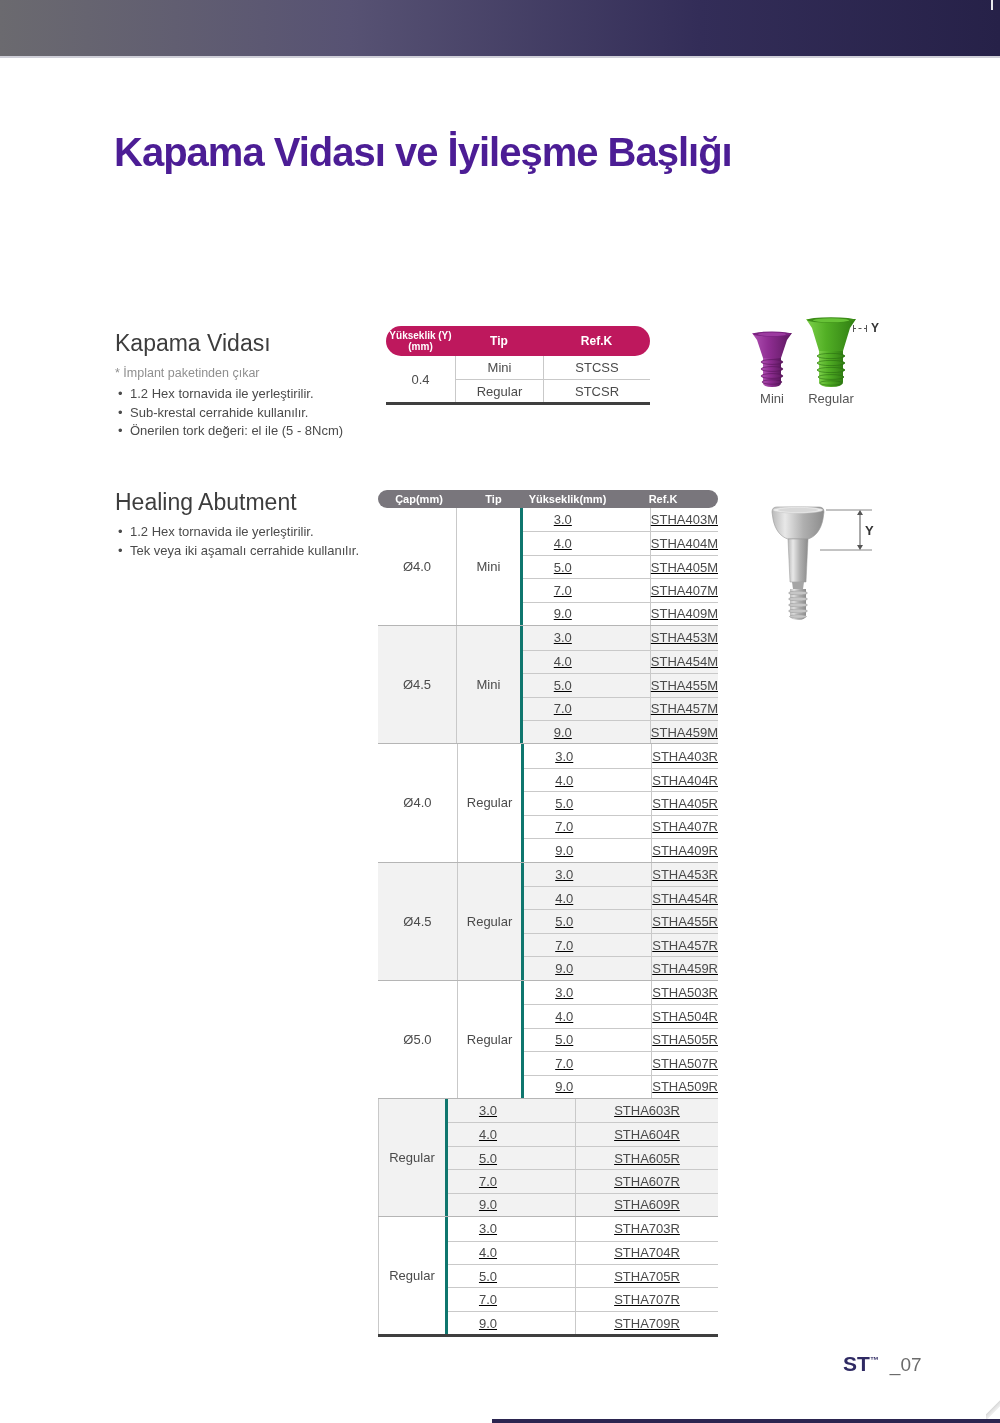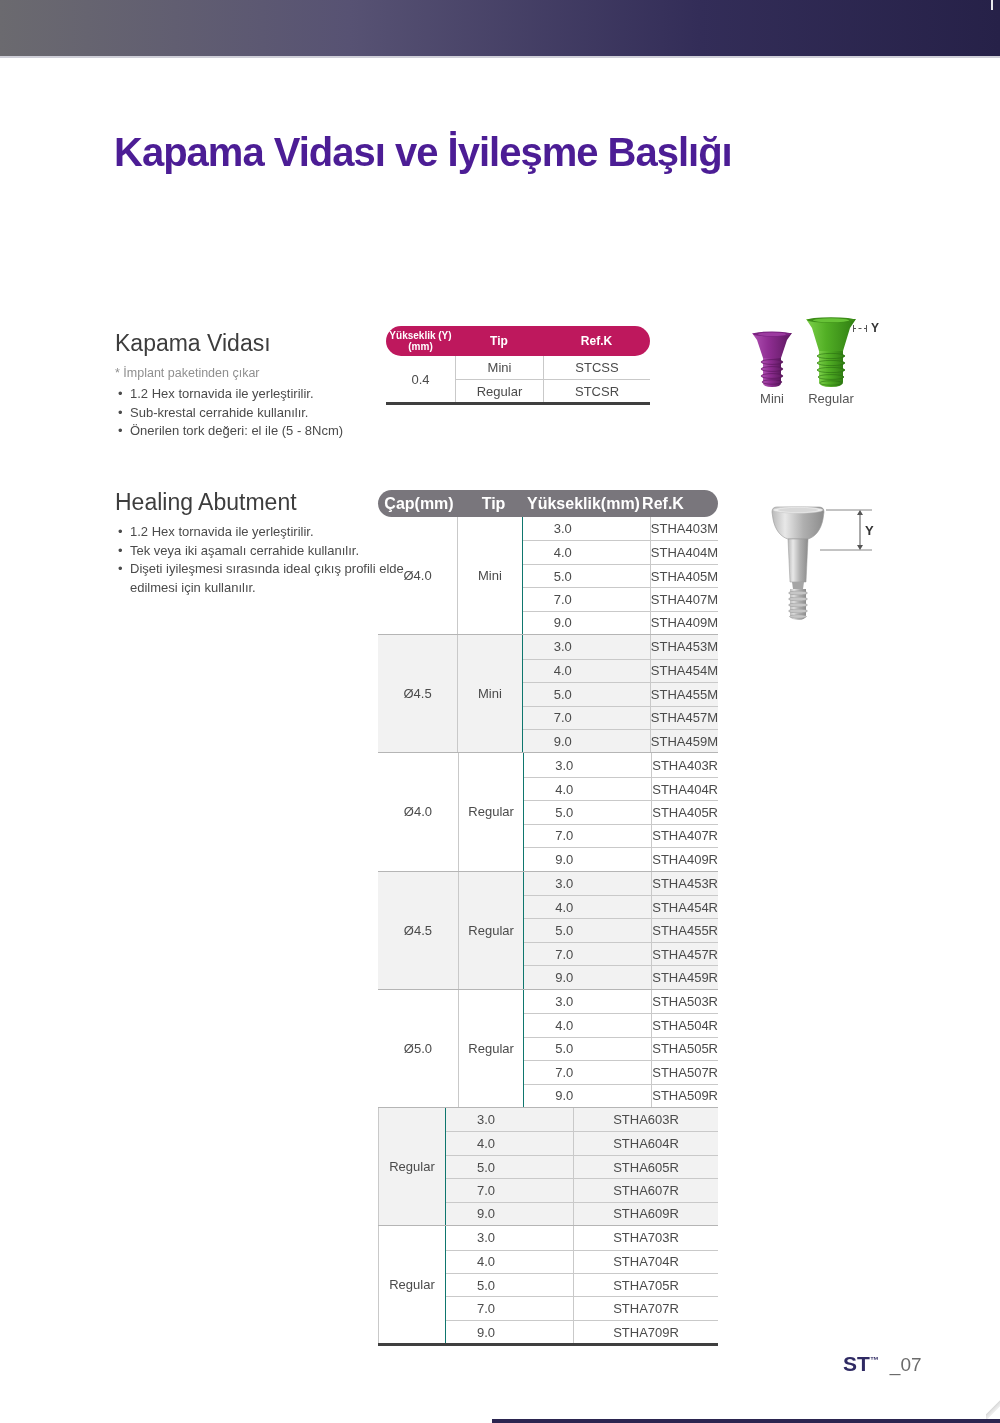--- a/index.html
+++ b/index.html
@@ -60,31 +60,31 @@
   #regular-label { left:800px; width:62px; }
   .dim-note { position:absolute; left:853px; top:321px; display:flex; align-items:center; gap:4px; }
   .dim-dash { width:14px; height:6px; border-top:1px dashed #555; position:relative; margin-top:5px; }
   .dim-dash::before, .dim-dash::after { content:""; position:absolute; top:-4px; width:1px; height:7px; background:#555; }
   .dim-dash::before { left:0; } .dim-dash::after { right:0; }
   .dim-label { font-size:12px; font-weight:bold; color:#333; }
 
   
   .table2 { position:absolute; left:378px; top:490px; width:340px; }
   .t2-header {
-    height:27px; border-radius:14px; background:#79767c; color:#fff;
-    display:flex; align-items:center; text-align:center; font-weight:bold; font-size:16px;
+    height:18px; border-radius:14px; background:#79767c; color:#fff;
+    display:flex; align-items:center; text-align:center; font-weight:bold; font-size:11px;
   }
   .t2-hc.c1 { width:82px; } .t2-hc.c2 { width:67px; } .t2-hc.c3 { width:81px; } .t2-hc.c4 { flex:1; }
   .t2-body { border-bottom:3px solid #3f3f3f; }
   .ha-group { display:flex; }
   .ha-group + .ha-group { border-top:1px solid #b5b5b5; }
   .ha-group.shaded { background:#f2f2f2; }
   .ha-cap { width:82px; }
   .ha-tip { width:67px; border-left:1px solid #c9c9c9; }
-  .ha-rows { flex:1; display:flex; flex-direction:column; border-left:1px solid #0f766e; }
+  .ha-rows { flex:1; display:flex; flex-direction:column; border-left:3px solid #0f766e;text-decoration:underline; }
   .ha-row { display:flex; height:23.45px; }
   .ha-row + .ha-row { border-top:1px solid #c9c9c9; }
   .ha-h { width:80px; }
   .ha-ref { flex:1; border-left:1px solid #c9c9c9;margin-left:47px; }
 
   
   #fig-abutment { position:absolute; left:760px; top:502px; width:120px; height:130px; }
   #fig-abutment text { font-family:"Liberation Sans", sans-serif; }
 
   
@@ -179,21 +179,20 @@
     <span class="dim-dash"></span>
     <span class="dim-label">Y</span>
   </div>
   <div class="screw-label" id="mini-label">Mini</div>
   <div class="screw-label" id="regular-label">Regular</div>
 
   <h2 class="sec-heading" id="ha-heading">Healing Abutment</h2>
   <ul class="bullets" id="ha-bullets">
       <li>1.2 Hex tornavida ile yerleştirilir.</li>
       <li>Tek veya iki aşamalı cerrahide kullanılır.</li>
-      <li>Dişeti iyileşmesi sırasında ideal çıkış profili elde edilmesi için kullanılır.</li>
     </ul>
 
   <div class="table2">
     <div class="t2-header">
       <div class="t2-hc c1">Çap(mm)</div>
       <div class="t2-hc c2">Tip</div>
       <div class="t2-hc c3">Yükseklik(mm)</div>
       <div class="t2-hc c4">Ref.K</div>
     </div>
     <div class="t2-body" id="ha-groups">

